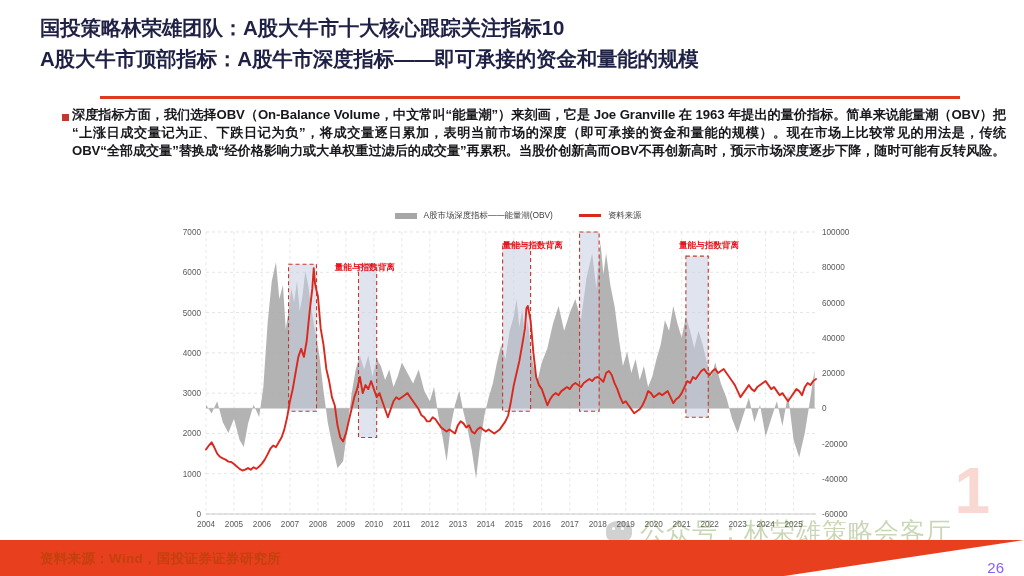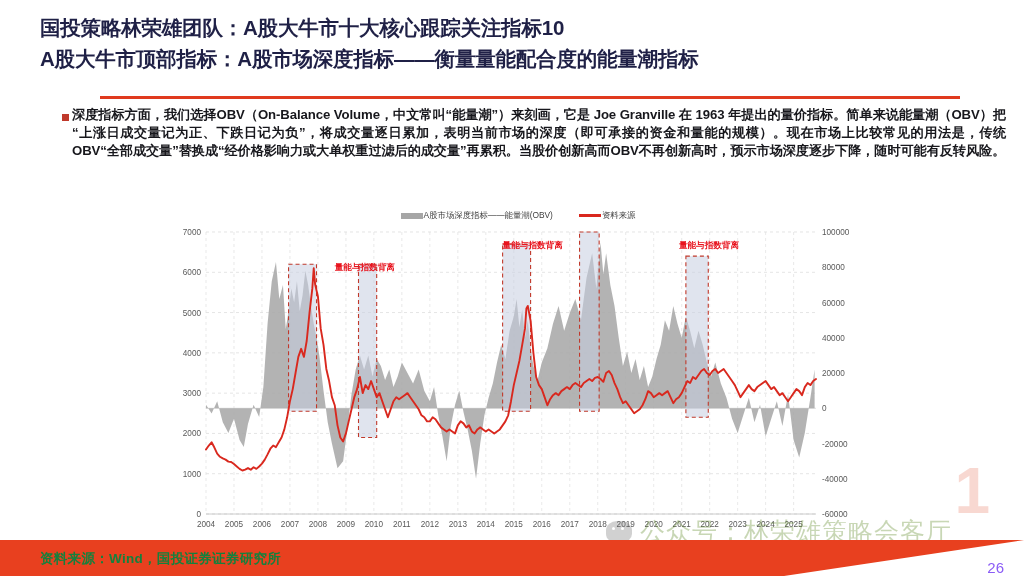--- a/index.html
+++ b/index.html
@@ -49,21 +49,21 @@
 
   
   .chart-wrap{
     position:absolute;left:168px;top:208px;width:700px;height:330px;
   }
   .legend{
     position:absolute;top:2px;left:0;width:100%;
     display:flex;justify-content:center;align-items:center;gap:26px;
     font-size:8.4px;color:#404040;
   }
-  .legend-item{display:flex;align-items:center;gap:1px;white-space:nowrap;}
+  .legend-item{display:flex;align-items:center;gap:7px;white-space:nowrap;}
   .legend-swatch-area{width:22px;height:6px;background:#a6a6a6;display:inline-block;}
   .legend-swatch-line{width:22px;height:2.2px;background:#d9281e;display:inline-block;}
 
   svg.plot{position:absolute;top:18px;left:0;}
 
   .ytick{font-size:8.2px;fill:#595959;}
   .xtick{font-size:8.2px;fill:#595959;}
   .annot{font-size:8.6px;fill:#e8141e;font-weight:bold;}
 
   
@@ -71,21 +71,21 @@
     position:absolute;left:0;bottom:0;width:1024px;height:36px;
     background:#e8401f;
   }
   .footer-wedge{
     position:absolute;right:0;bottom:0;width:240px;height:36px;
     background:#ffffff;
     clip-path:polygon(100% 0,100% 100%,0 100%);
   }
   .footer-text{
     position:absolute;left:40px;bottom:8px;
-    color:#15803d;font-size:13.5px;font-weight:bold;
+    color:#c2410c;font-size:13.5px;font-weight:bold;
     letter-spacing:0.3px;
   }
   .page-num{
     position:absolute;right:20px;bottom:0;
     color:#8b5cf6;font-size:15px;
   }
 
   
   .watermark{
     position:absolute;left:606px;bottom:28px;
@@ -119,21 +119,21 @@
     pointer-events:none;
   }
 </style>
 </head>
 <body>
 
 <div class="slide">
 
   <div class="title-block">
     <div class="title-line">国投策略林荣雄团队：A股大牛市十大核心跟踪关注指标10</div>
-    <div class="title-line">A股大牛市顶部指标：A股市场深度指标——衡量量能配合度的能量潮指标</div>
+    <div class="title-line">A股大牛市顶部指标：A股牛市深度指标——即可承接的资金和量能的规模</div>
   </div>
   <div class="title-rule"></div>
 
   <div class="bullet-row">
     <div class="bullet-square"></div>
     <div class="para">深度指标方面，我们选择OBV（On-Balance Volume，中文常叫“能量潮”）来刻画，它是 Joe Granville 在 1963 年提出的量价指标。简单来说能量潮（OBV）把“上涨日成交量记为正、下跌日记为负”，将成交量逐日累加，表明当前市场的深度（即可承接的资金和量能的规模）。现在市场上比较常见的用法是，传统OBV“全部成交量”替换成“经价格影响力或大单权重过滤后的成交量”再累积。当股价创新高而OBV不再创新高时，预示市场深度逐步下降，随时可能有反转风险。</div>
   </div>
 
   <div class="chart-wrap">
     <div class="legend">

